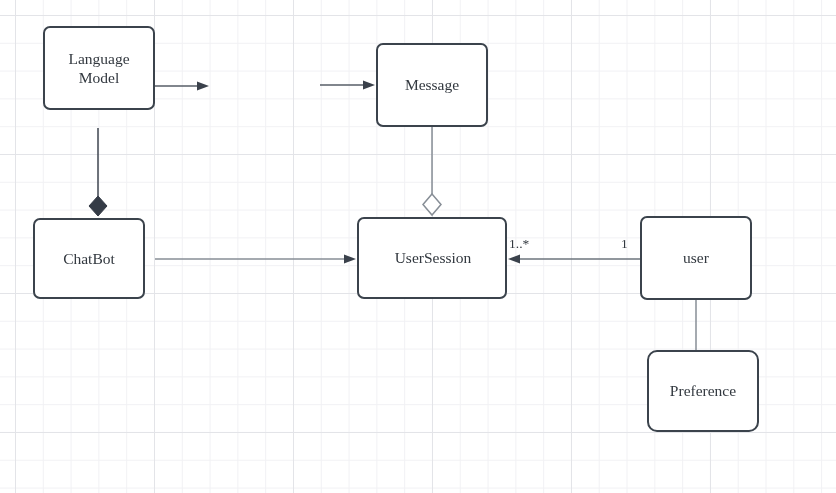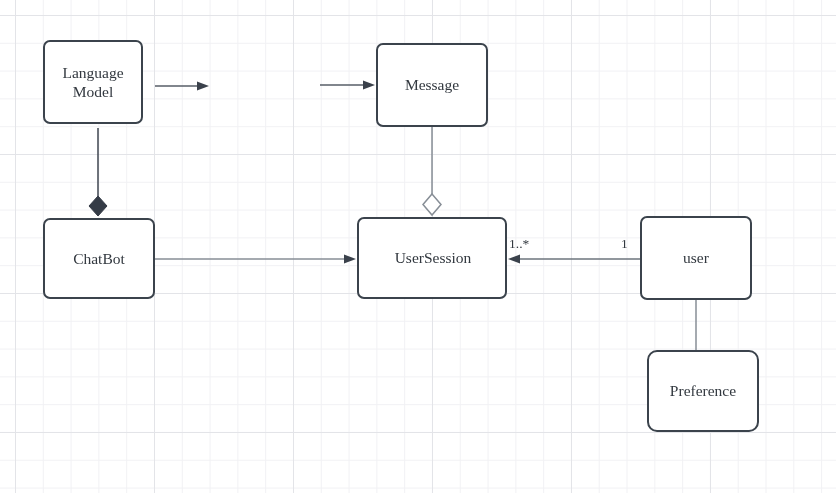--- a/index.html
+++ b/index.html
@@ -35,24 +35,24 @@
     display: flex;
     align-items: center;
     justify-content: center;
     text-align: center;
     color: #32383f;
     font-size: 15.5px;
     line-height: 1.25;
     padding: 0 10px;
   }
 
-  .n-language-model { left: 43px;  top: 40px;  width: 100px; height: 84px; }
+  .n-language-model { left: 43px;  top: 26px;  width: 112px; height: 84px; }
   .n-response       { left: 210px; top: 43px;  width: 110px; height: 83px; }
   .n-message        { left: 376px; top: 43px;  width: 112px; height: 84px; }
-  .n-chatbot        { left: 43px;  top: 218px; width: 112px; height: 81px; }
+  .n-chatbot        { left: 33px;  top: 218px; width: 112px; height: 81px; }
   .n-usersession    { left: 357px; top: 217px; width: 150px; height: 82px; padding-left: 12px; }
   .n-user           { left: 640px; top: 216px; width: 112px; height: 84px; text-align: center; }
   .n-preference     { left: 647px; top: 350px; width: 112px; height: 82px; border-radius: 10px; }
 
   .edge-label {
     position: absolute;
     color: #32383f;
     font-size: 13.5px;
     line-height: 1;
     white-space: nowrap;

